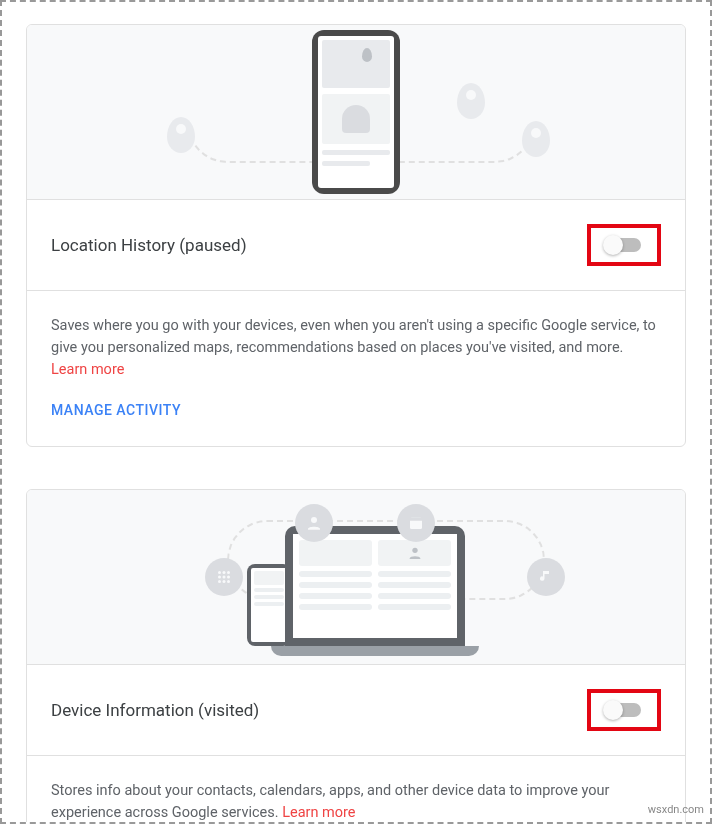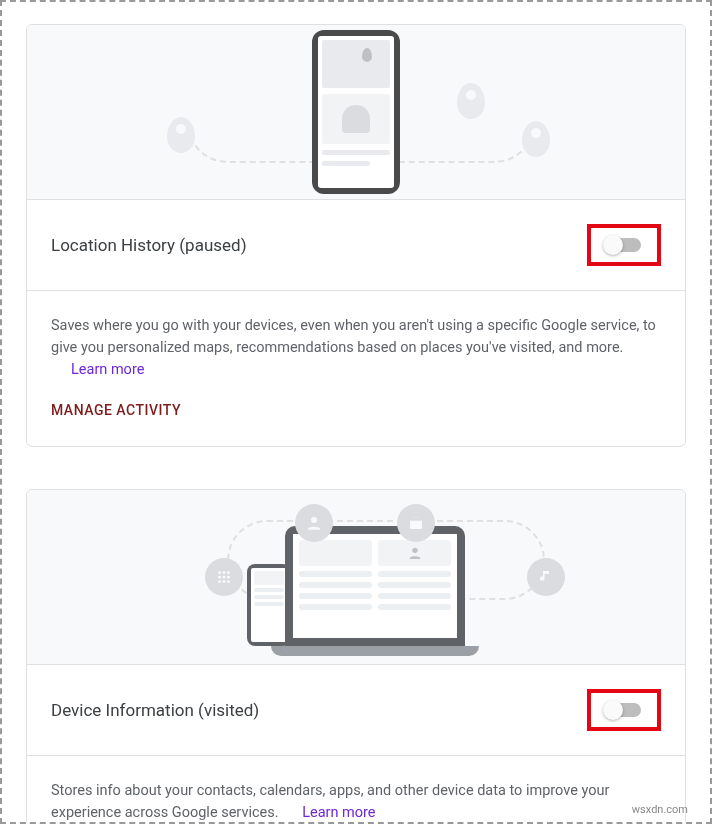--- a/index.html
+++ b/index.html
@@ -69,37 +69,36 @@
     }
     .body {
       padding: 24px 24px 28px 24px;
     }
     .desc {
       font-size: 14.5px;
       line-height: 1.5;
       color: #5f6368;
     }
     .link {
-      color: #6d28d9;
+      color: #ef4444;
       text-decoration: none;
       cursor: pointer;
-      margin-left: 20px;
     }
     .manage {
       margin-top: 22px;
       font-size: 14px;
       font-weight: 500;
-      color: #7f1d1d;
+      color: #3b82f6;
       letter-spacing: 0.5px;
       cursor: pointer;
     }
     .watermark {
       position: absolute;
       bottom: 6px;
-      right: 22px;
+      right: 6px;
       font-size: 11px;
       color: #888;
     }
     
     .phone {
       width: 88px;
       height: 164px;
       background: #4a4a4a;
       border-radius: 12px;
       padding: 6px;

